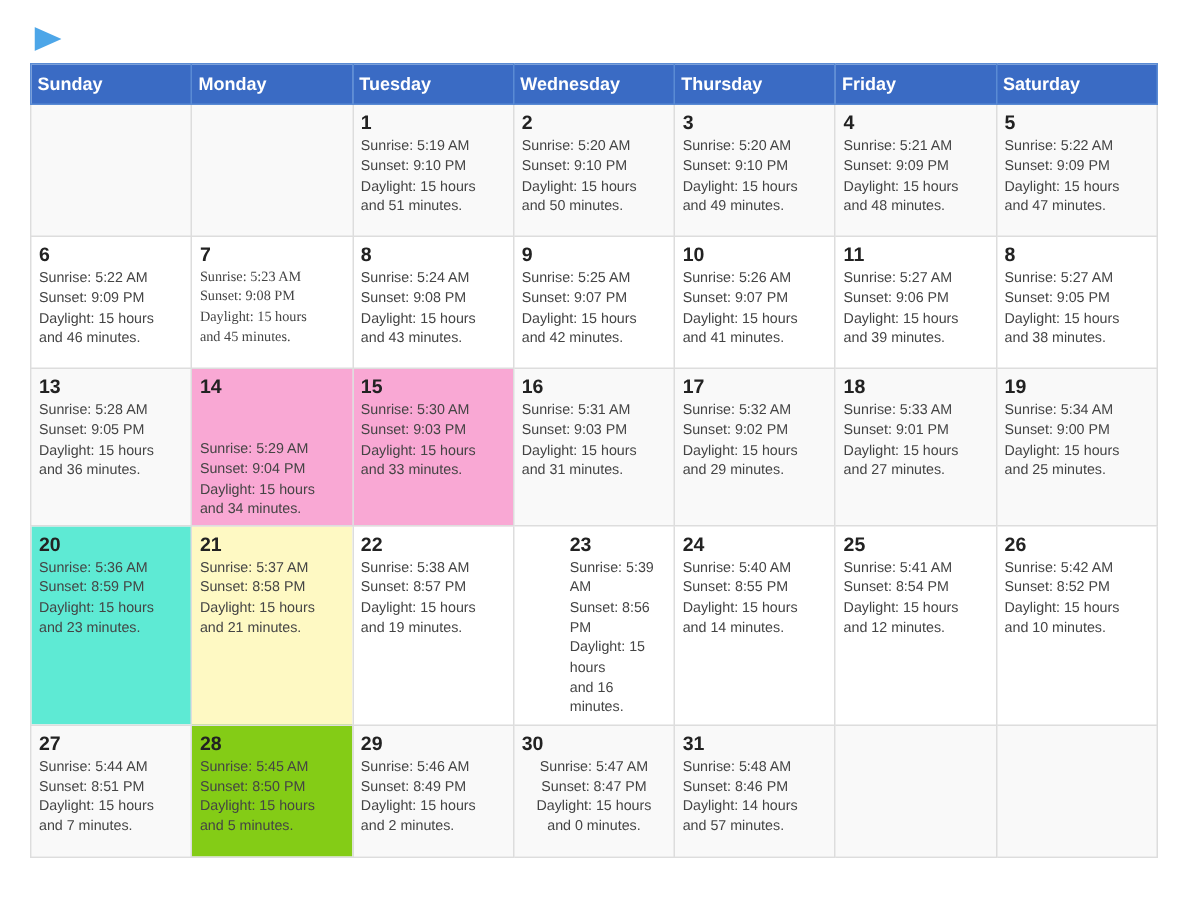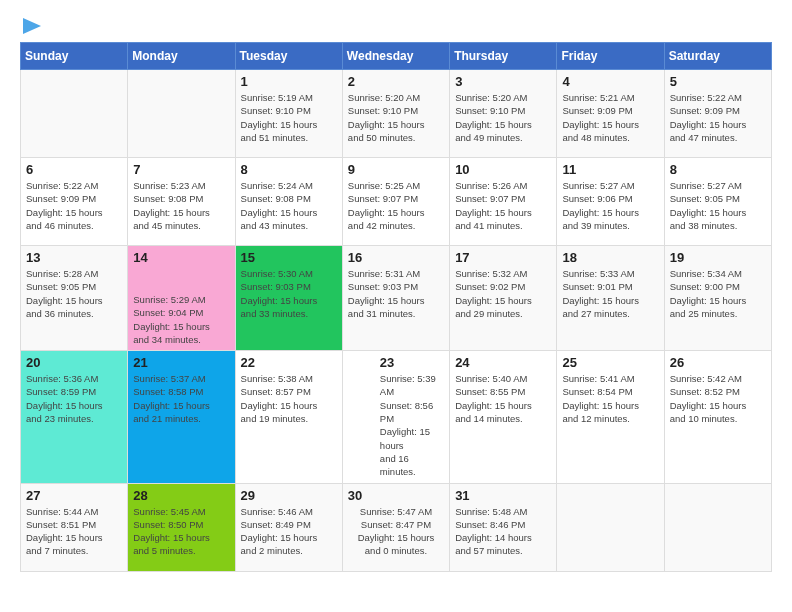--- a/index.html
+++ b/index.html
@@ -178,21 +178,21 @@
         <tr>
           <td style="background: rgb(255, 255, 255);">
             <span class="day-number">6</span>
             <div class="day-info" style="white-space: pre-line;">Sunrise: 5:22 AM
 Sunset: 9:09 PM
 Daylight: 15 hours
 and 46 minutes.</div>
           </td>
           <td style="background: rgb(255, 255, 255);">
             <span class="day-number">7</span>
-            <div class="day-info" style="white-space: pre-line;">Sunrise: 5:23 AM
+            <div class="day-info" style="white-space: pre-line; font-family: Liberation Serif, serif;">Sunrise: 5:23 AM
 Sunset: 9:08 PM
 Daylight: 15 hours
 and 45 minutes.</div>
           </td>
           <td style="background: rgb(255, 255, 255);">
             <span class="day-number">8</span>
             <div class="day-info" style="white-space: pre-line;">Sunrise: 5:24 AM
 Sunset: 9:08 PM
 Daylight: 15 hours
 and 43 minutes.</div>
@@ -234,21 +234,21 @@
 Daylight: 15 hours
 and 36 minutes.</div>
           </td>
           <td style="background: #f9a8d4;">
             <span class="day-number">14</span>
             <div class="day-info" style="white-space: pre-line; margin-top: 28px;">Sunrise: 5:29 AM
 Sunset: 9:04 PM
 Daylight: 15 hours
 and 34 minutes.</div>
           </td>
-          <td style="background: #22c55e;">
+          <td style="background: #f9a8d4;">
             <span class="day-number">15</span>
             <div class="day-info" style="white-space: pre-line;">Sunrise: 5:30 AM
 Sunset: 9:03 PM
 Daylight: 15 hours
 and 33 minutes.</div>
           </td>
           <td style="background: rgb(249, 249, 249);">
             <span class="day-number">16</span>
             <div class="day-info" style="white-space: pre-line;">Sunrise: 5:31 AM
 Sunset: 9:03 PM
@@ -278,21 +278,21 @@
           </td>
         </tr>
         <tr>
           <td style="background: #5eead4;">
             <span class="day-number">20</span>
             <div class="day-info" style="white-space: pre-line;">Sunrise: 5:36 AM
 Sunset: 8:59 PM
 Daylight: 15 hours
 and 23 minutes.</div>
           </td>
-          <td style="background: #0ea5e9;">
+          <td style="background: #fef9c3;">
             <span class="day-number">21</span>
             <div class="day-info" style="white-space: pre-line;">Sunrise: 5:37 AM
 Sunset: 8:58 PM
 Daylight: 15 hours
 and 21 minutes.</div>
           </td>
           <td style="background: rgb(255, 255, 255);">
             <span class="day-number">22</span>
             <div class="day-info" style="white-space: pre-line;">Sunrise: 5:38 AM
 Sunset: 8:57 PM

